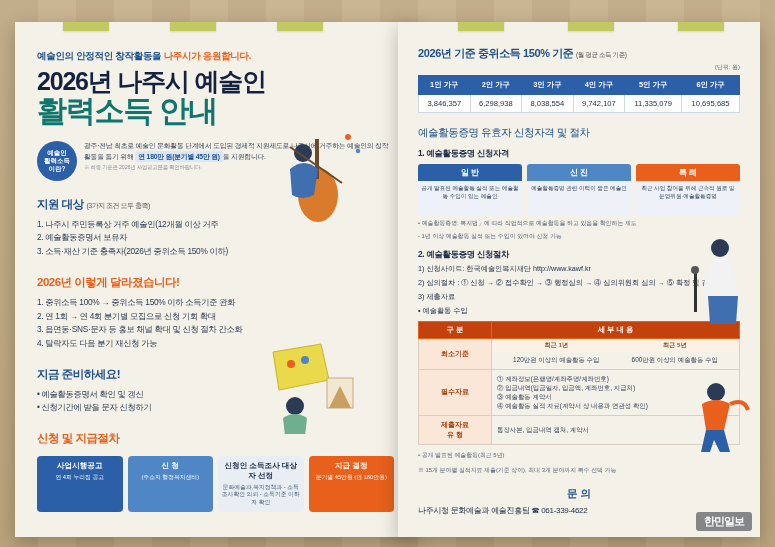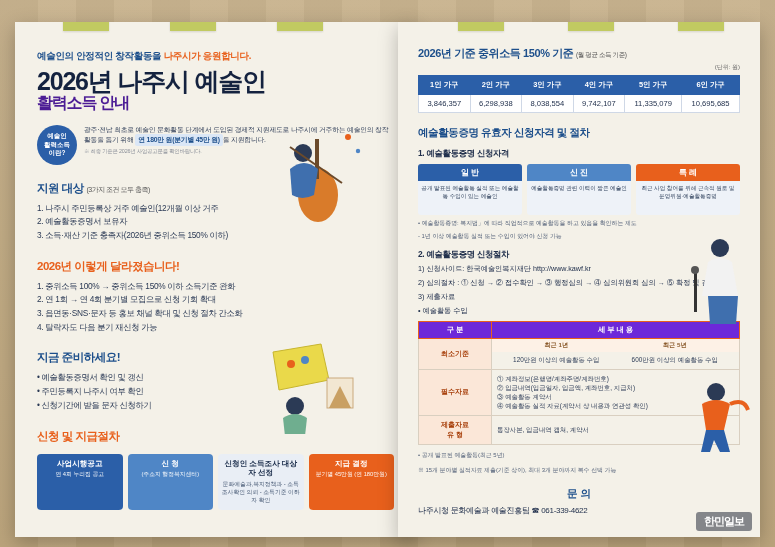--- a/index.html
+++ b/index.html
@@ -30,21 +30,21 @@
   .sheet.right{left:398px;top:22px;width:362px;height:515px;}
   .tape{
     position:absolute;width:46px;height:15px;background:#b9c44a;opacity:.85;
     box-shadow:0 1px 2px rgba(0,0,0,.15);
   }
   
   .l-pad{padding:28px 22px 10px 22px;position:relative;height:100%;box-sizing:border-box;}
   .l-sub{font-size:9.5px;font-weight:bold;color:#1d4f8b;letter-spacing:-.3px;}
   .l-sub .hl{color:#e8601c;}
   .l-title1{font-size:25px;font-weight:bold;color:#14223f;letter-spacing:-1.2px;margin-top:5px;line-height:1.05;}
-  .l-title2{font-size:16px;font-weight:bold;color:#4c1d95;letter-spacing:-1.2px;line-height:1.15;}
+  .l-title2{font-size:30px;font-weight:bold;color:#0f766e;letter-spacing:-1.2px;line-height:1.15;}
   .badge-row{display:flex;gap:7px;margin-top:12px;align-items:flex-start;}
   .round-badge{
     width:40px;height:40px;border-radius:50%;background:#2b5fa8;color:#fff;
     font-size:6.5px;line-height:1.25;display:flex;align-items:center;justify-content:center;
     text-align:center;flex:0 0 auto;font-weight:bold;
   }
   .badge-txt{font-size:6.8px;color:#2b3a55;line-height:1.45;letter-spacing:-.2px;}
   .badge-txt .bluebox{display:inline-block;background:#dbe7f6;color:#1d4f8b;font-weight:bold;padding:1px 3px;border-radius:2px;}
   .sec-h{font-size:11.5px;font-weight:bold;color:#1d4f8b;margin-top:16px;letter-spacing:-.5px;}
   .sec-h .sm{font-size:7px;font-weight:normal;color:#555;}
@@ -62,33 +62,33 @@
   .f4{background:#e8601c;}
   
   .ill{position:absolute;}
   
   .r-pad{padding:24px 20px 10px 20px;box-sizing:border-box;height:100%;position:relative;}
   .r-h{font-size:11px;font-weight:bold;color:#1d4f8b;letter-spacing:-.4px;}
   .r-unit{font-size:6px;color:#666;text-align:right;margin:2px 0 3px;}
   table.inc{width:100%;border-collapse:collapse;}
   table.inc th{background:#2b5fa8;color:#fff;font-size:7.4px;padding:4px 0;font-weight:bold;border:1px solid #2b5fa8;}
   table.inc td{background:#fff;color:#22314d;font-size:7.6px;padding:4px 0;text-align:center;border:1px solid #cfd8e6;}
-  .r-h2{font-size:10.5px;font-weight:bold;color:#1d4f8b;margin-top:13px;letter-spacing:-.4px;}
+  .r-h2{font-size:10.5px;font-weight:normal;color:#1d4f8b;margin-top:13px;letter-spacing:-.4px;}
   .num-h{font-size:8.4px;font-weight:bold;color:#22314d;margin-top:8px;letter-spacing:-.3px;}
   .three{display:flex;gap:5px;margin-top:5px;}
   .tcard{flex:1;border-radius:3px;overflow:hidden;text-align:center;}
   .tcard .hd{color:#fff;font-size:8px;font-weight:bold;padding:3px 0;}
   .tcard .bd{font-size:5.6px;color:#33445f;background:#eef2f8;padding:4px 3px;line-height:1.4;min-height:26px;}
   .c1 .hd{background:#2b5fa8;}
   .c2 .hd{background:#4f86c6;}
   .c3 .hd{background:#e8601c;}
   .note{font-size:5.9px;color:#55637a;line-height:1.5;margin-top:4px;}
   .sub-li{font-size:7.2px;color:#22314d;line-height:1.55;margin-top:3px;}
   table.det{width:100%;border-collapse:collapse;margin-top:5px;}
-  table.det th{background:#6d28d9;color:#fff;font-size:7.4px;padding:3px 4px;border:1px solid #e8601c;font-weight:bold;font-family:Liberation Serif, serif;}
+  table.det th{background:#c2410c;color:#fff;font-size:7.4px;padding:3px 4px;border:1px solid #e8601c;font-weight:bold;}
   table.det td{border:1px solid #d9cfc0;font-size:6.4px;padding:4px 5px;color:#2b3a55;line-height:1.45;vertical-align:middle;}
   table.det td.lab{background:#fbe7d8;text-align:center;font-weight:bold;font-size:7px;color:#a8410d;width:62px;}
   .split{display:flex;}
   .split .half{flex:1;text-align:center;}
   .split .half .h{font-size:6.2px;color:#8a5a2b;font-weight:bold;background:#fdf1e6;display:block;padding:2px 0;margin:-4px -5px 3px;}
   .foot-note{font-size:5.9px;color:#55637a;line-height:1.5;margin-top:6px;}
   .r-h3{font-size:10.5px;font-weight:bold;color:#1d4f8b;margin-top:12px;text-align:center;}
   .contact{font-size:8px;color:#22314d;margin-top:4px;letter-spacing:-.3px;}
   .watermark{
     position:absolute;right:8px;bottom:6px;
@@ -137,21 +137,20 @@
     <ul class="bul">
       <li>1. 중위소득 100% → 중위소득 150% 이하 소득기준 완화</li>
       <li>2. 연 1회 → 연 4회 분기별 모집으로 신청 기회 확대</li>
       <li>3. 읍면동·SNS·문자 등 홍보 채널 확대 및 신청 절차 간소화</li>
       <li>4. 탈락자도 다음 분기 재신청 가능</li>
     </ul>
 
     <div class="sec-h">지금 준비하세요!</div>
     <ul class="bul">
       <li>• 예술활동증명서 확인 및 갱신</li>
-      <li>• 주민등록지 나주시 여부 확인</li>
       <li>• 신청기간에 받을 문자 신청하기</li>
     </ul>
 
     <div class="sec-h orange">신청 및 지급절차</div>
     <div class="flow">
       <div class="fbox f1">
         <span class="t">사업시행공고</span>
         <span class="d">연 4회
 누리집 공고</span>
       </div>

